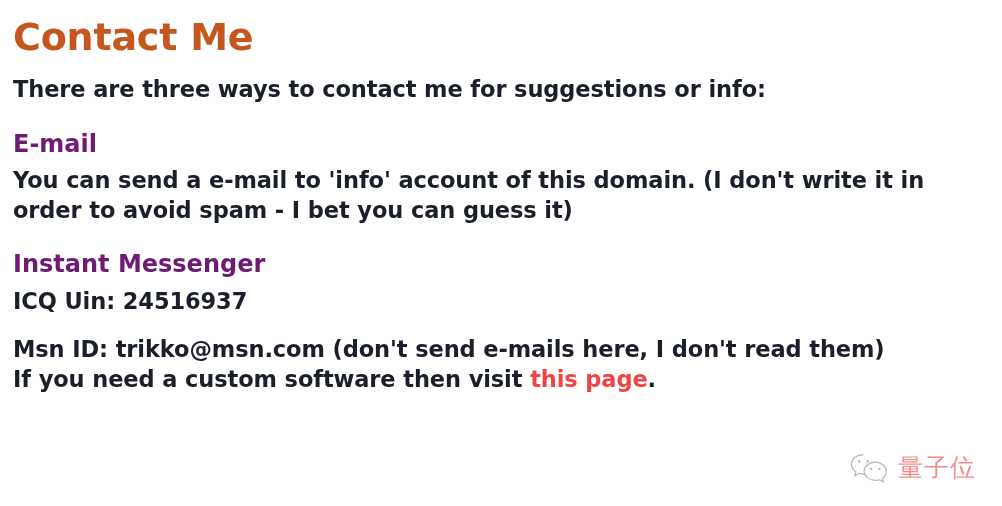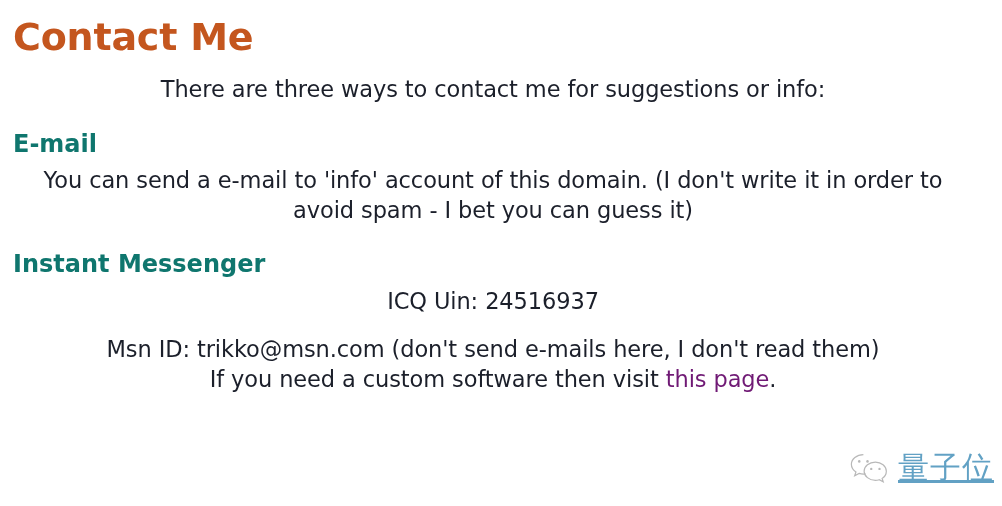--- a/index.html
+++ b/index.html
@@ -34,68 +34,66 @@
     font-size: 38px;
     font-weight: bold;
     color: #c4561e;
     margin: 0 0 17px 0;
     line-height: 1.05;
     letter-spacing: -0.2px;
   }
   h2.section-heading {
     font-size: 24px;
     font-weight: bold;
-    color: #0f766e;
+    color: #701a75;
     margin: 26px 0 9px 0;
     line-height: 1.1;
   }
   p.body-text {
     font-size: 22.5px;
-    font-weight: normal;
+    font-weight: bold;
     color: #1b1f2a;
     margin: 0;
     line-height: 1.32;
     letter-spacing: -0.1px;
-    text-align: center;
   }
   p.intro {
     margin-bottom: 0;
   }
   .im-lines p.body-text + p.body-text {
     margin-top: 19px;
   }
   a.inline-link {
-    color: #701a75;
+    color: #ef4444;
     text-decoration: none;
   }
   .watermark {
     position: absolute;
     left: 848px;
     top: 447px;
     width: 140px;
     height: 40px;
     display: flex;
     align-items: center;
     gap: 8px;
     opacity: 0.62;
   }
   .wm-icon {
     width: 42px;
     height: 32px;
     flex: 0 0 auto;
     display: block;
   }
   .wm-text {
-    font-size: 31px;
+    font-size: 25px;
     line-height: 1;
-    color: #0369a1;
+    color: #ef4444;
     font-family: "DejaVu Sans", "Liberation Sans", sans-serif;
     letter-spacing: 1px;
     white-space: nowrap;
-    text-decoration: underline;
   }
 </style>
 </head>
 <body>
 
 <div class="page">
 
   <div class="content">
 
     <h1 class="title">Contact Me</h1>

